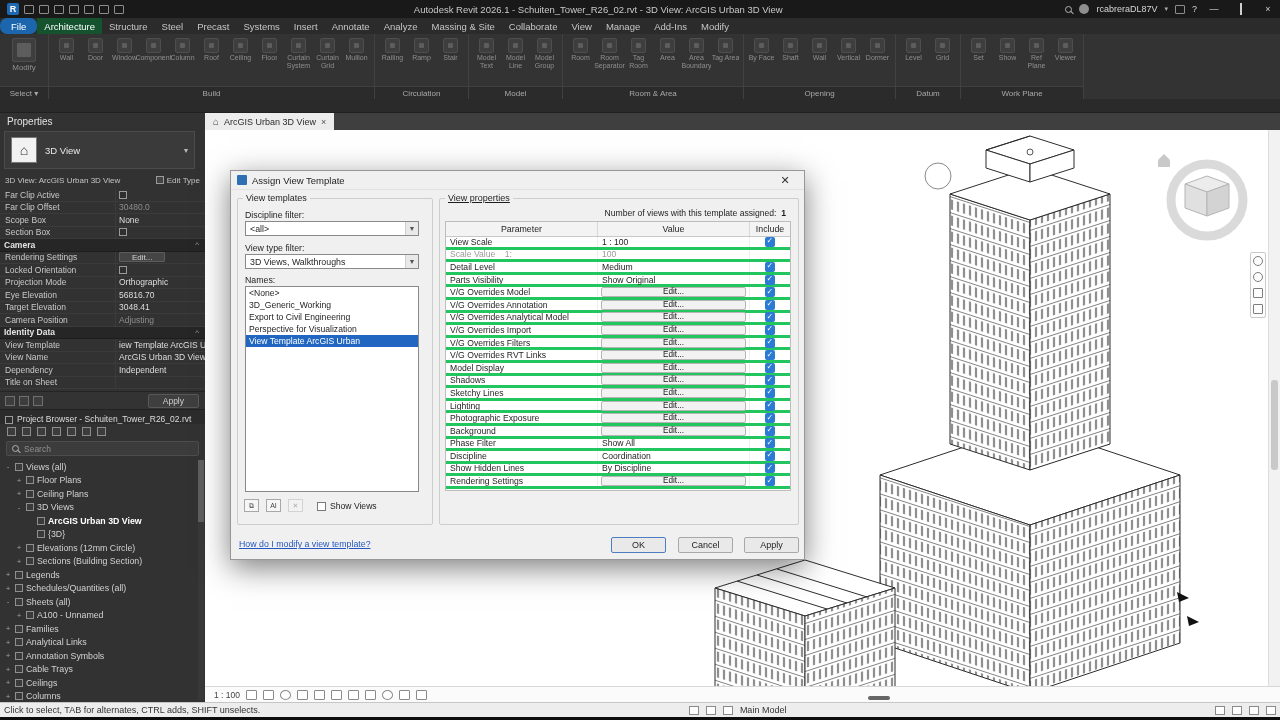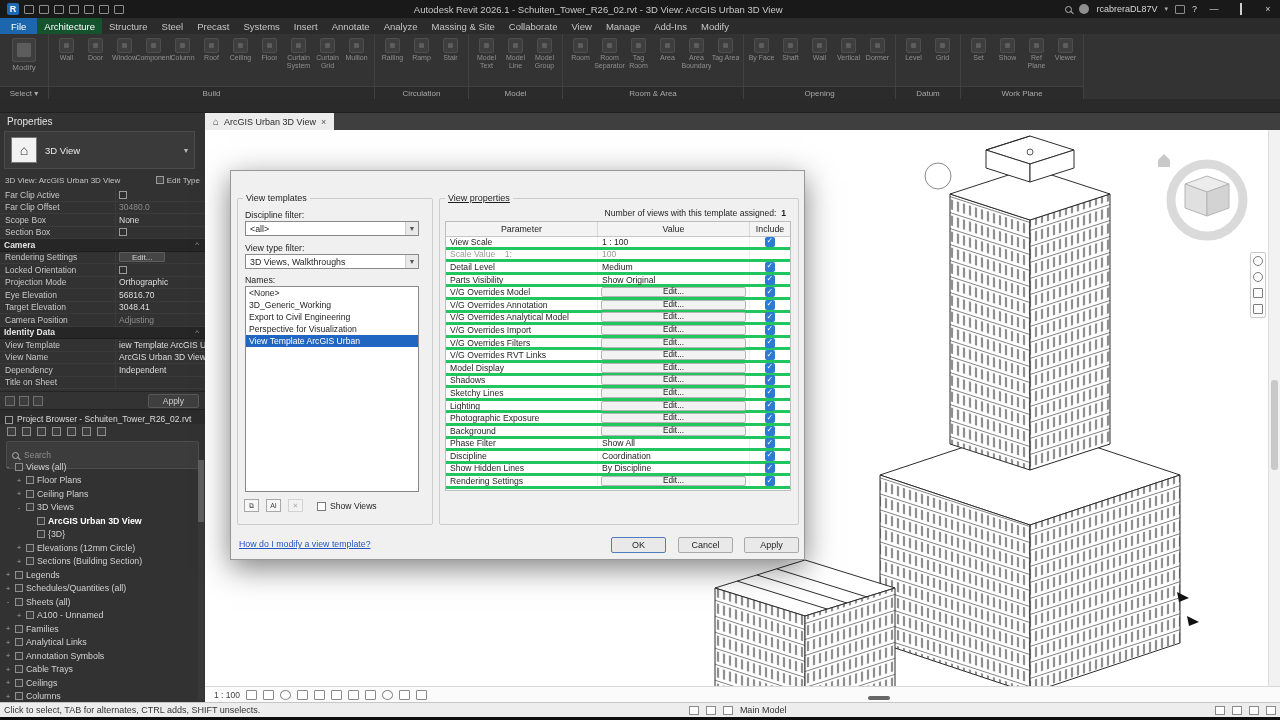--- a/index.html
+++ b/index.html
@@ -16,21 +16,21 @@
   .tb-right { display:flex; align-items:center; gap:7px; padding-right:2px; font-size:9px; }
   .mag { width:7px; height:7px; border:1px solid #b0b0b0; border-radius:50%; position:relative; }
   .mag::after { content:''; position:absolute; width:4px; height:1px; background:#b0b0b0; transform:rotate(45deg); right:-3px; bottom:-1px; }
   .avatar { width:10px; height:10px; border-radius:50%; background:#8f8f8f; }
   .caret { font-size:7px; color:#aaa; }
   .winbtn { width:20px; text-align:center; font-size:9px; color:#cfcfcf; }
   .maxbox { width:7px; height:7px; border:1px solid #cfcfcf; margin:0 auto; }
 
   
   .tabrow { position:absolute; left:0; top:18px; right:0; height:16px; background:#2b2b2b; display:flex; font-size:9.5px; color:#c6c6c6; }
-  .file-tab { background:#1b66ad; color:#fff; padding:0 11px; display:flex; align-items:center; }
+  .file-tab { background:#1b66ad; color:#fff; padding:0 11px; display:flex; align-items:center;border-radius:7px; }
   .rtab { padding:0 7px; display:flex; align-items:center; white-space:nowrap; }
   .rtab.active { background:#14532d; color:#fff; }
 
   
   .ribbon { position:absolute; left:0; top:34px; right:0; height:65px; background:#333333; display:flex; overflow:hidden; }
   .rpanel { display:flex; flex-direction:column; border-right:1px solid #414141; }
   .rtools { flex:1; display:flex; align-items:flex-start; padding:2px 3px 0 3px; }
   .rtool { width:29px; display:flex; flex-direction:column; align-items:center; padding-top:2px; }
   .rtool.big { width:42px; }
   .ticon { width:15px; height:15px; background:#3e3e3e; border:1px solid #4e4e4e; border-radius:2px; position:relative; }
@@ -65,21 +65,21 @@
   .apply-row { position:absolute; bottom:0; left:0; right:0; height:18px; background:#333; border-top:1px solid #242424; display:flex; align-items:center; }
   .ar-icons { display:flex; gap:4px; padding-left:5px; }
   .ar-icon { width:10px; height:10px; border:1px solid #6f6f6f; background:#3d3d3d; }
   .apply-btn { margin-left:auto; margin-right:6px; background:#3f3f3f; border:1px solid #585858; color:#cfcfcf; font-size:8.5px; padding:1px 14px; border-radius:2px; }
 
   .browser { position:absolute; top:297px; left:0; right:0; bottom:0; }
   .pb-header { height:14px; font-size:8.5px; color:#ddd; display:flex; align-items:flex-end; gap:4px; padding:0 5px; background:#2c2c2c; white-space:nowrap; overflow:hidden; }
   .pb-hicon { width:8px; height:8px; border:1px solid #9a9a9a; flex:none; }
   .pb-toolbar { height:15px; display:flex; gap:6px; padding:0 7px; align-items:center; }
   .pb-ticon { width:9px; height:9px; border:1px solid #8d8d8d; background:#3c3c3c; }
-  .pb-search { margin:2px 6px 3px 6px; height:28px; background:#3c3c3c; border:1px solid #4d4d4d; border-radius:2px; display:flex; align-items:center; gap:5px; padding:0 5px; font-size:8.5px; color:#8f8f8f; }
+  .pb-search { margin:2px 6px 3px 6px; height:15px; background:#3c3c3c; border:1px solid #4d4d4d; border-radius:2px; display:flex; align-items:center; gap:5px; padding:0 5px; font-size:8.5px; color:#8f8f8f; }
   .pb-tree { position:absolute; top:50px; left:0; right:9px; bottom:0; overflow:hidden; font-size:8.8px; }
   .trow { height:13.5px; display:flex; align-items:center; gap:3px; color:#d2d2d2; white-space:nowrap; overflow:hidden; }
   .trow.selected .tlabel2 { font-weight:bold; color:#fff; }
   .texp { width:8px; text-align:center; color:#9e9e9e; font-size:8px; flex:none; }
   .ticon8 { width:8px; height:8px; border:1px solid #8f8f8f; background:#3a3a3a; flex:none; }
   .pb-scroll { position:absolute; right:1px; top:50px; bottom:2px; width:6px; background:#383838; }
   .pb-thumb { position:absolute; top:0; left:0; right:0; height:62px; background:#5e5e5e; }
 
   
   .viewtabs { position:absolute; left:205px; top:113px; right:0; height:17px; background:#3f3f3f; display:flex; }
@@ -711,20 +711,25 @@
     <span>Main Model</span>
     <span class="sb-spacer"></span>
     <div class="sb-icon"></div>
     <div class="sb-icon"></div>
     <div class="sb-icon"></div>
     <div class="sb-icon"></div>
   </div>
   <div class="taskbar"></div>
 
   <div class="dialog">
+    <div class="dlg-title">
+      <div class="dlg-icon"></div>
+      <span>Assign View Template</span>
+      <span class="dlg-close">✕</span>
+    </div>
 
     <span class="grp-label" style="left:12px; top:22px;">View templates</span>
     <div class="groupbox" id="grp-templates"></div>
     <span class="fld-label" style="left:14px; top:39px;">Discipline filter:</span>
     <div class="combo" style="left:14px; top:50px; width:174px;">
       <span>&lt;all&gt;</span>
       <span class="combo-caret">▼</span>
     </div>
     <span class="fld-label" style="left:14px; top:72px;">View type filter:</span>
     <div class="combo" style="left:14px; top:83px; width:174px;">

